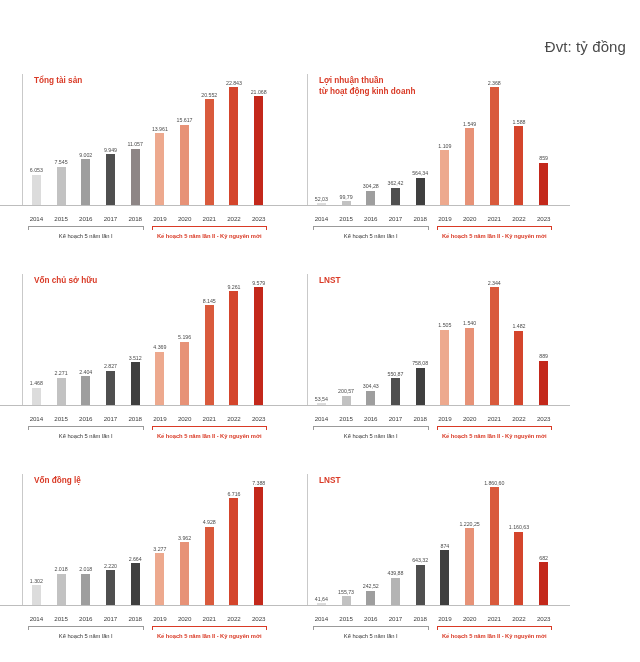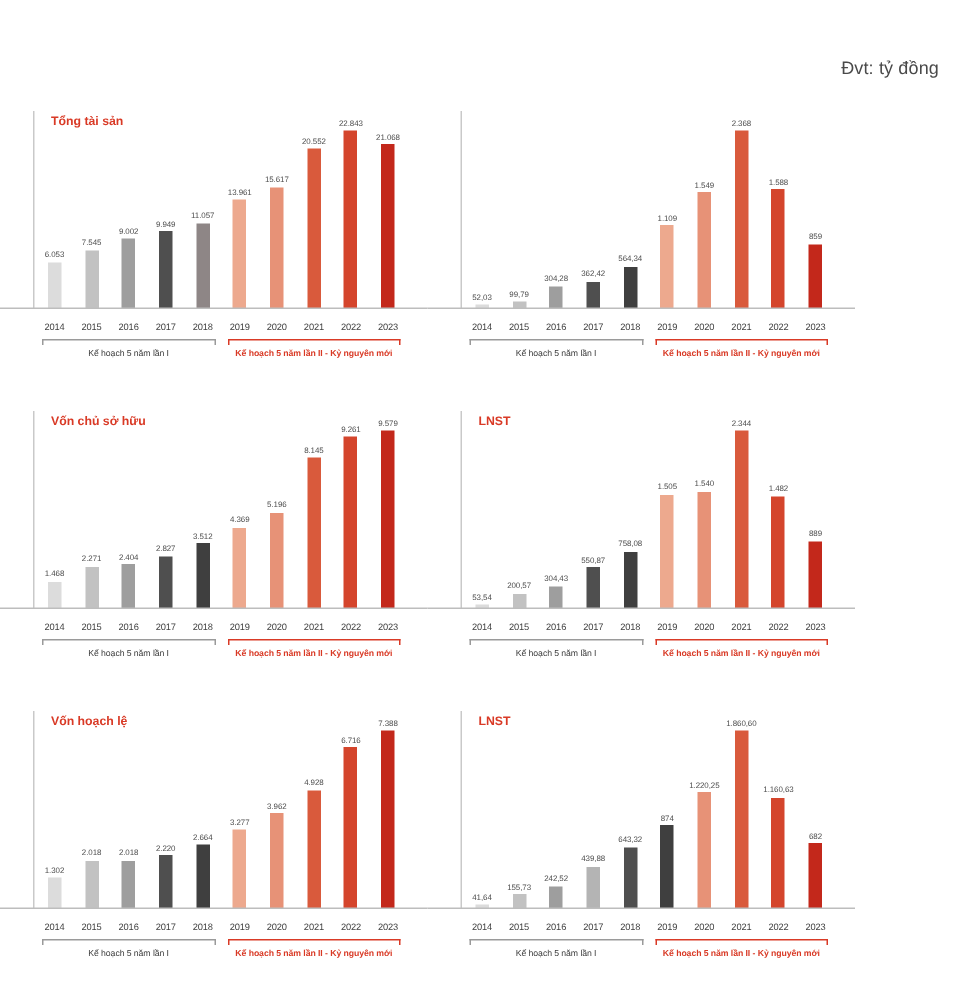--- a/index.html
+++ b/index.html
@@ -12,21 +12,21 @@
     height: 662px;
     font-family: "Liberation Sans", sans-serif;
     color: #3a3a3a;
     overflow: hidden;
     position: relative;
   }
   .unit-note {
     position: absolute;
     top: 38px;
     right: 14px;
-    font-size: 12px;
+    font-size: 15px;
     color: #4a4a4a;
     letter-spacing: .1px;
     text-align: center;
   }
   .grid {
     position: absolute;
     top: 62px;
     left: 0;
     width: 570px;
     height: 600px;
@@ -237,20 +237,22 @@
           <div class="bline"></div>
           <div class="btext">Kế hoạch 5 năm lần I</div>
         </div>
         <div class="bracket red">
           <div class="bline"></div>
           <div class="btext">Kế hoạch 5 năm lần II - Kỷ nguyên mới</div>
         </div>
       </div>
     </div>
     <div class="panel">
+      <div class="panel-title">Lợi nhuận thuần
+từ hoạt động kinh doanh</div>
       <div class="plot">
         <div class="yaxis"></div>
         <div class="bars">
           <div class="barslot">
             <div class="barlabel">52,03</div>
             <div class="bar" style="height: 1.97749%; background: rgb(220, 220, 220);"></div>
           </div>
           <div class="barslot">
             <div class="barlabel">99,79</div>
             <div class="bar" style="height: 3.79269%; background: rgb(194, 194, 194);"></div>
@@ -449,21 +451,21 @@
           <div class="bline"></div>
           <div class="btext">Kế hoạch 5 năm lần I</div>
         </div>
         <div class="bracket red">
           <div class="bline"></div>
           <div class="btext">Kế hoạch 5 năm lần II - Kỷ nguyên mới</div>
         </div>
       </div>
     </div>
     <div class="panel">
-      <div class="panel-title">Vốn hoạch lệ</div>
+      <div class="panel-title">Vốn đồng lệ</div>
       <div class="plot">
         <div class="yaxis"></div>
         <div class="bars">
           <div class="barslot">
             <div class="barlabel">1.302</div>
             <div class="bar" style="height: 15.8609%; background: rgb(220, 220, 220);"></div>
           </div>
           <div class="barslot">
             <div class="barlabel">2.018</div>
             <div class="bar" style="height: 24.5831%; background: rgb(194, 194, 194);"></div>

